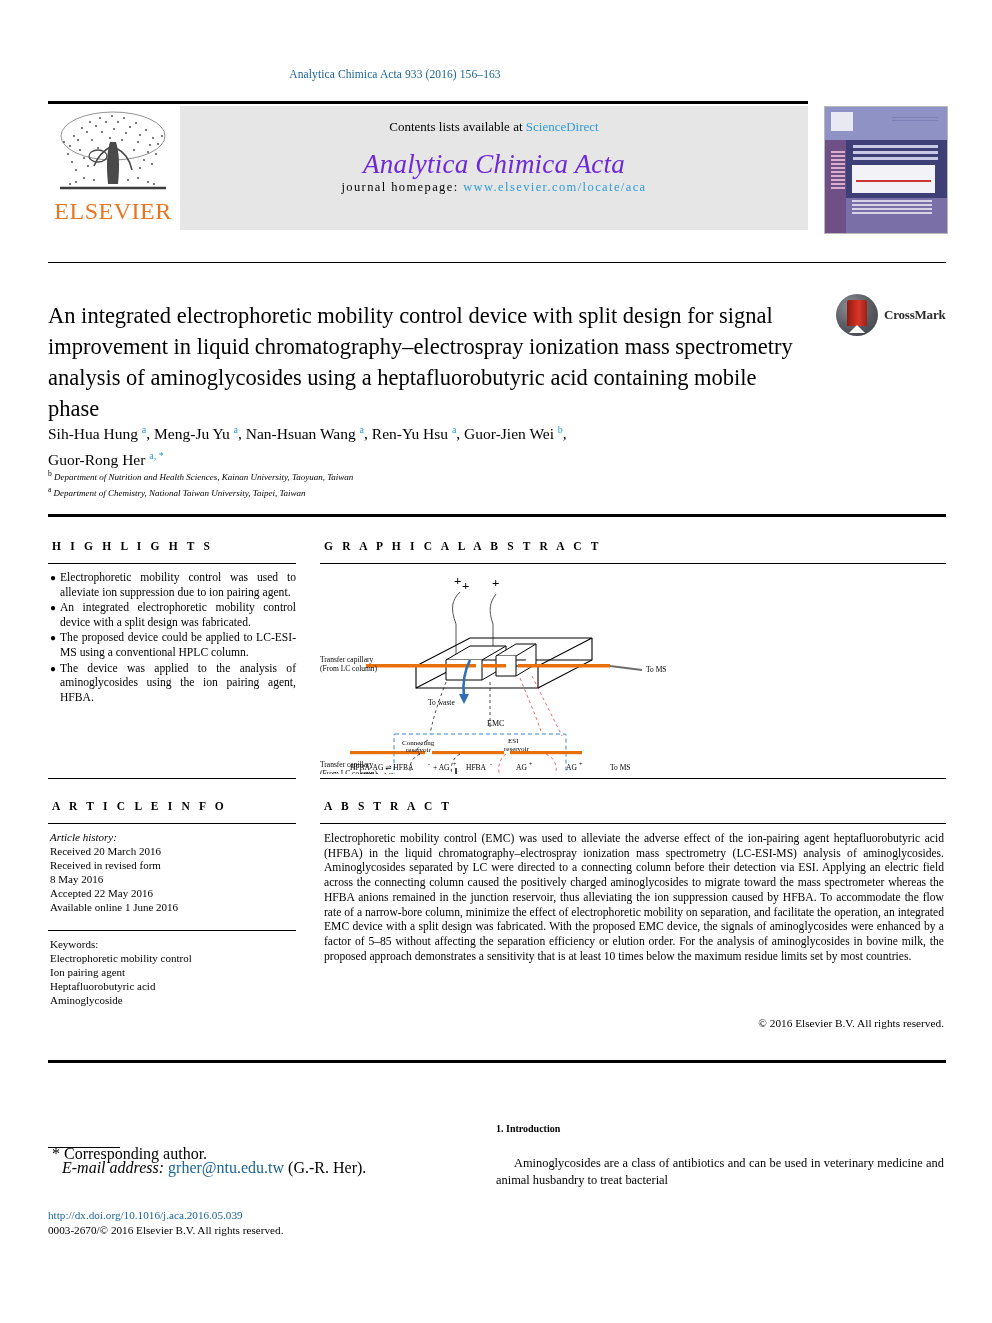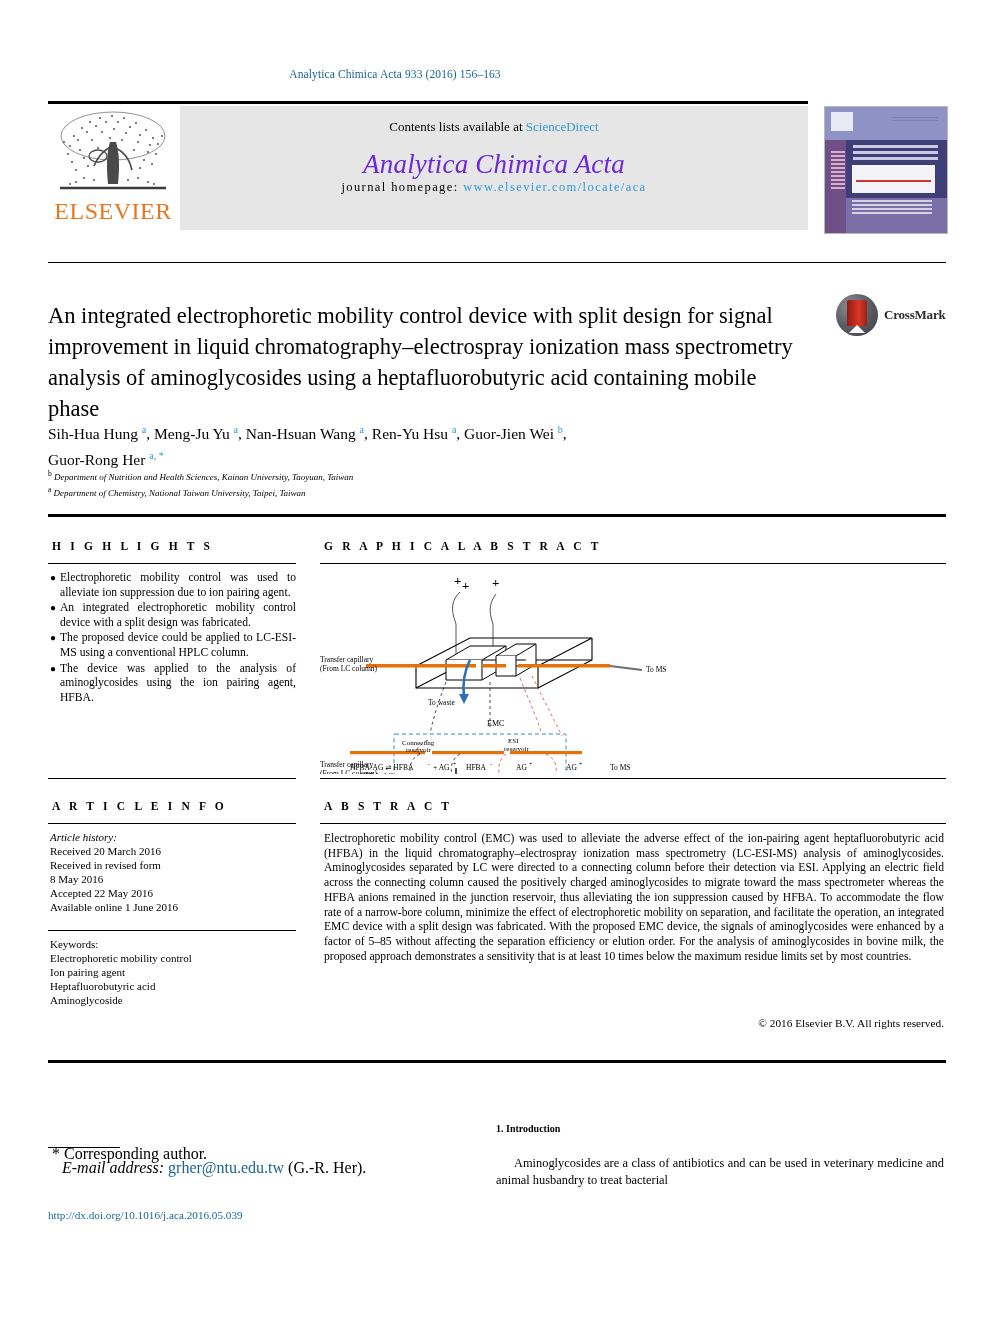--- a/index.html
+++ b/index.html
@@ -638,15 +638,16 @@
     </div>
     <div style="padding-left:10px;">
       <span class="ital">E-mail address:</span>
       <a href="#">grher@ntu.edu.tw</a>
       <span>(G.-R. Her).</span>
     </div>
   </div>
 
   <div class="footer">
     <div class="doi-link">http://dx.doi.org/10.1016/j.aca.2016.05.039</div>
+    <div>0003-2670/© 2016 Elsevier B.V. All rights reserved.</div>
   </div>
 
 </div>
 
 </body></html>

